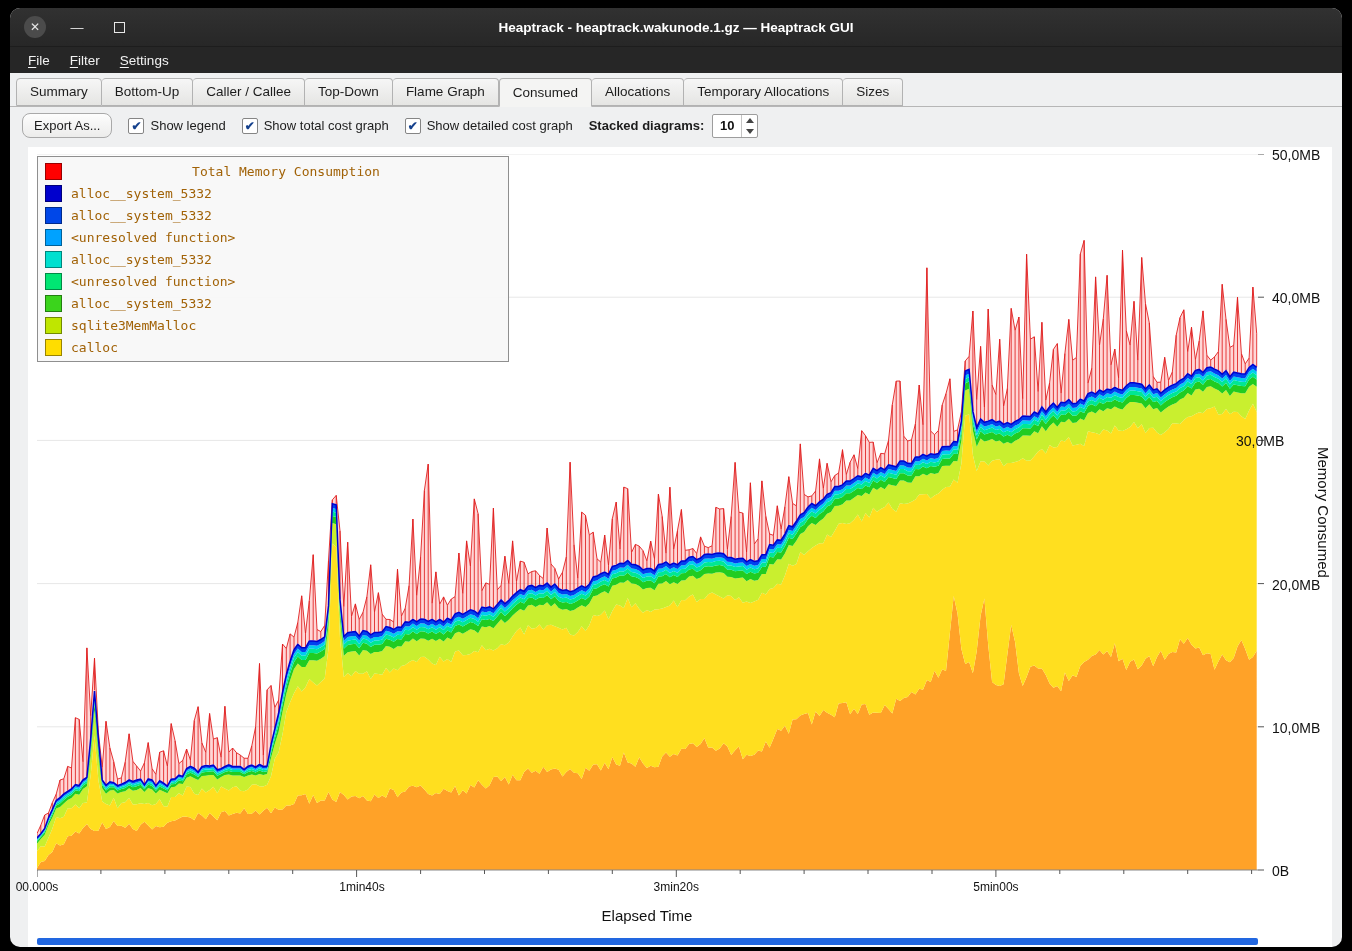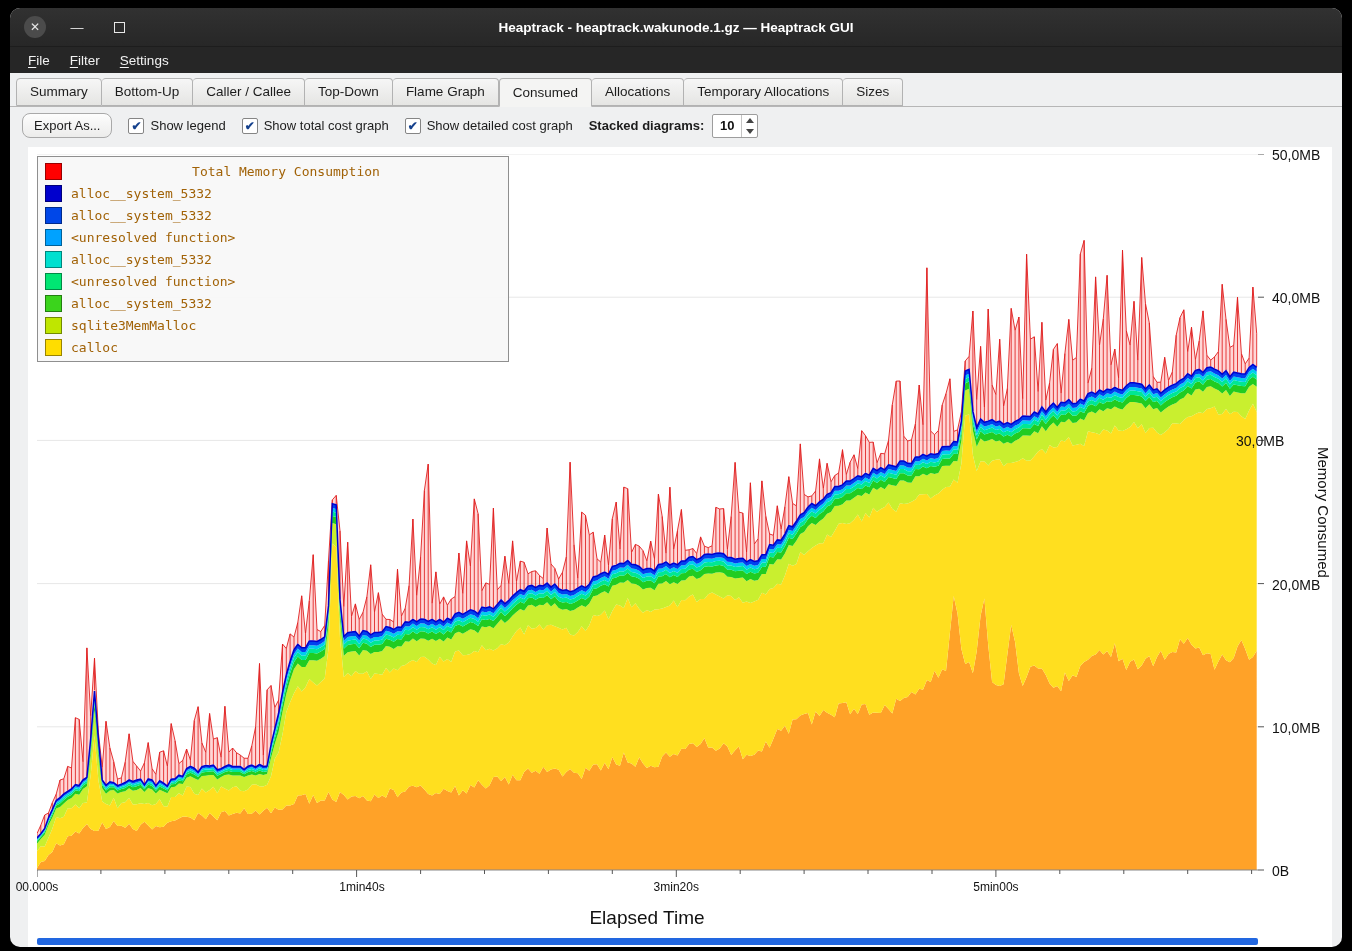--- a/index.html
+++ b/index.html
@@ -44,21 +44,21 @@
   
   .chart-panel{position:relative;flex:1;margin:2px 10px 0 18px;background:#fff;}
   .plot-svg{position:absolute;left:9px;top:7px;}
   .legend{position:absolute;left:9px;top:9px;width:470px;background:rgba(247,247,247,0.92);
           border:1px solid #8f8f8f;padding:3px 0;font-family:"DejaVu Sans Mono",monospace;font-size:13px;color:#a16207;}
   .legend-row{display:flex;align-items:center;height:22px;padding:0 7px;}
   .swatch{width:15px;height:15px;border:1px solid rgba(0,0,0,0.4);margin-right:9px;flex:0 0 auto;}
   .legend-title-text{flex:1;text-align:center;}
   .ytick{position:absolute;font-size:14px;color:#111;white-space:nowrap;}
   .xtick{position:absolute;font-size:12px;color:#111;white-space:nowrap;transform:translateX(-50%);}
-  .xlabel{position:absolute;font-size:19px;color:#111;transform:translateX(-50%);}
+  .xlabel{position:absolute;font-size:15px;color:#111;transform:translateX(-50%);}
   .ylabel{position:absolute;right:0px;top:300px;font-size:15px;color:#111;writing-mode:vertical-rl;}
   .bottom-strip{position:absolute;left:27px;bottom:2px;width:1221px;height:7px;background:#2267e0;border-radius:2px;}
 </style>
 </head>
 <body>
 
 <div class="window">
 
   <div class="titlebar">
     <div class="win-controls">

